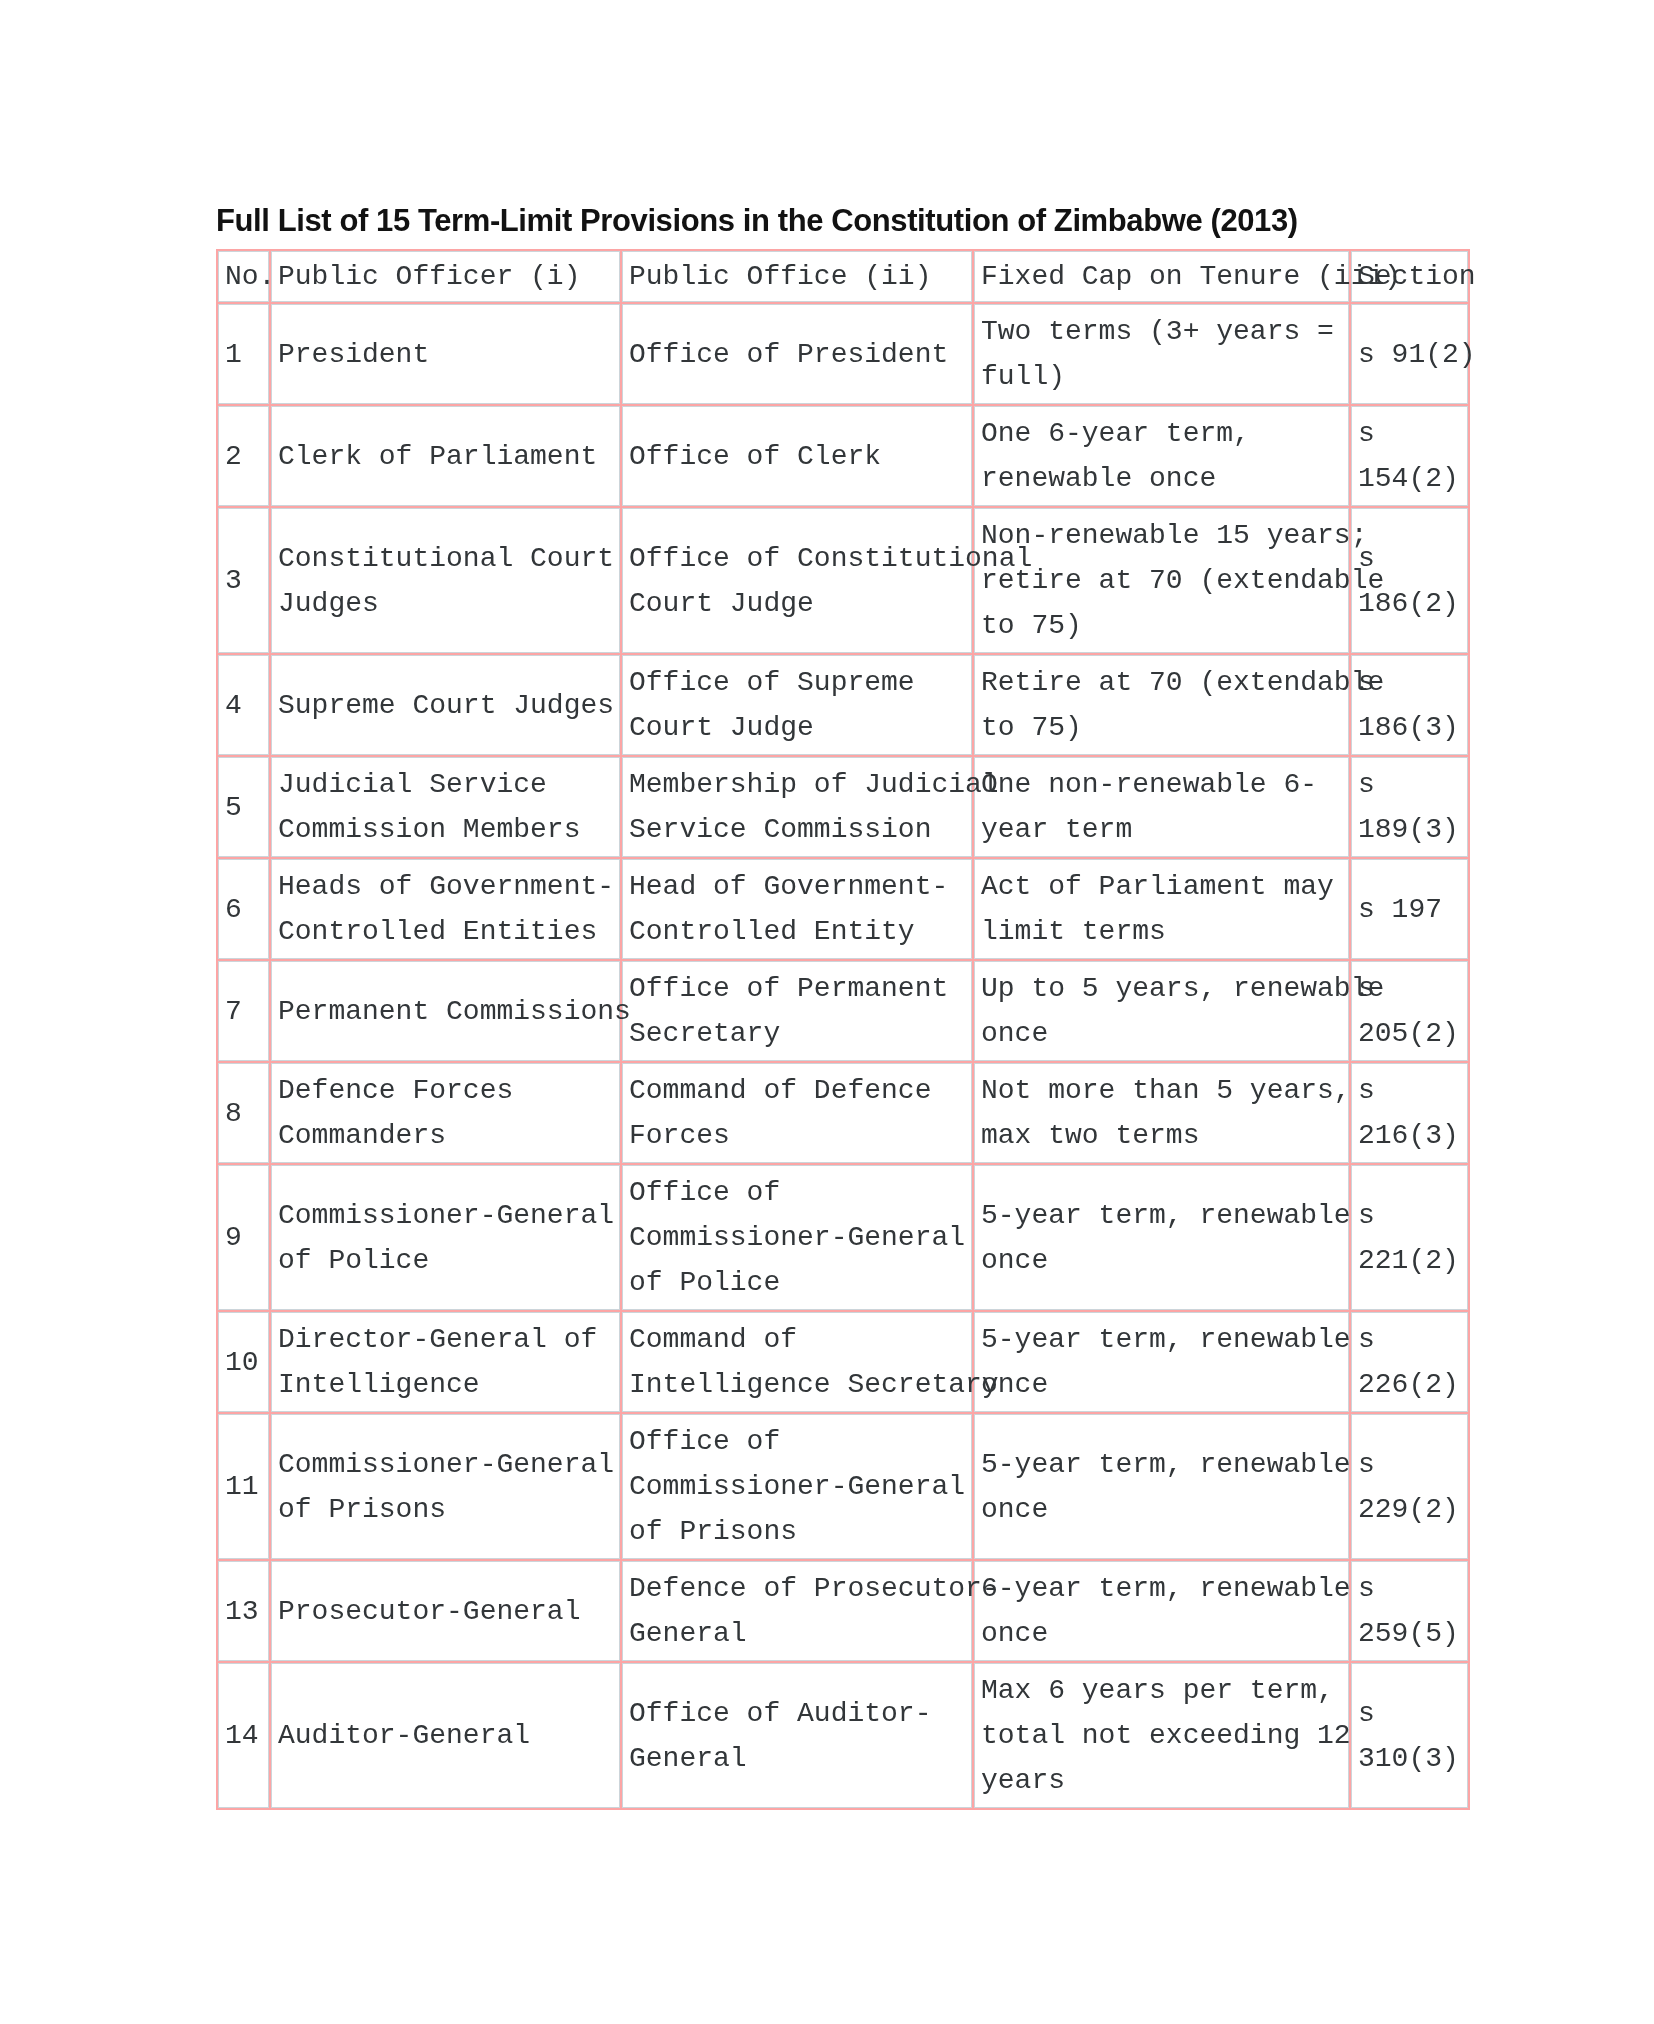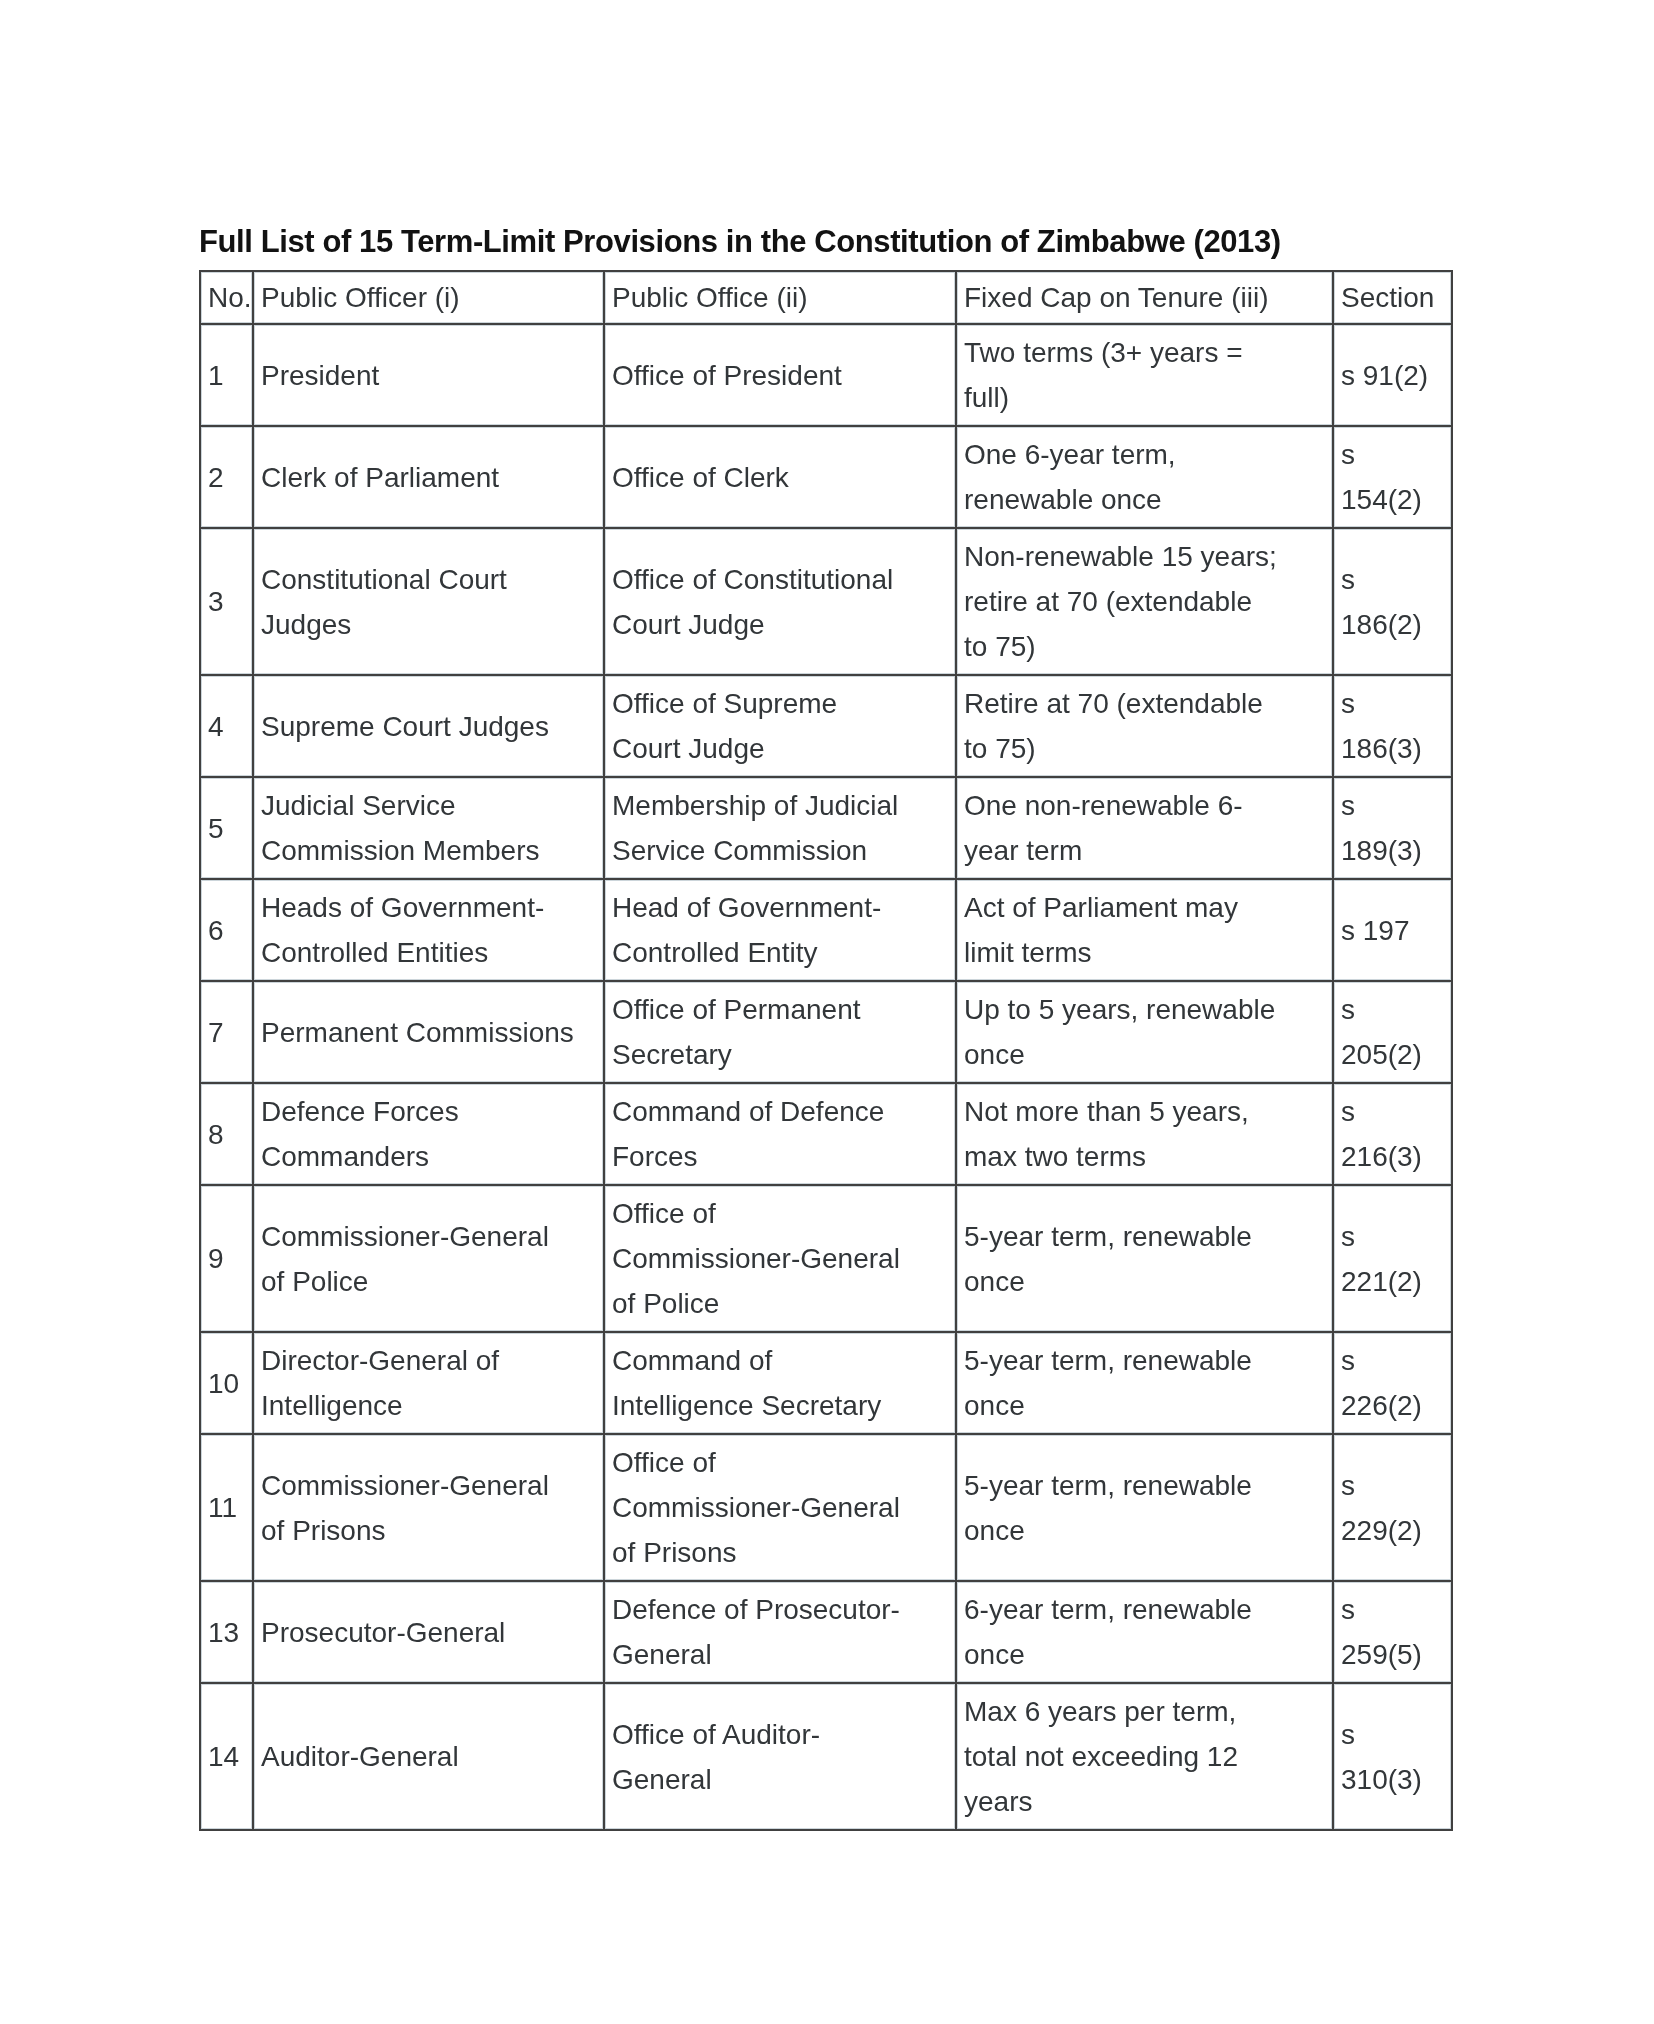--- a/index.html
+++ b/index.html
@@ -9,39 +9,39 @@
   }
   body {
     width: 1654px;
     height: 2024px;
     overflow: hidden;
     font-family: "Liberation Sans", "DejaVu Sans", sans-serif;
     color: #323639;
   }
   .page {
     position: absolute;
-    left: 199px;
+    left: 216px;
     top: 202px;
-    margin-top: 21px;
   }
   .doc-title {
     margin: 0 0 9px 0;
     font-size: 31px;
     font-weight: bold;
     letter-spacing: -0.4px;
     color: #121212;
     white-space: nowrap;
     line-height: 38px;
   }
   table.provisions {
     border-collapse: separate;
     border-spacing: 2px;
     table-layout: fixed;
     width: 1254px;
-    background: #404040;
+    background: #fca5a5;
+    font-family: Liberation Mono, monospace;
   }
   table.provisions th,
   table.provisions td {
     border: 1px solid #ccd5da;
     background: #ffffff;
     padding: 4px 6px;
     font-size: 28px;
     font-weight: normal;
     line-height: 45px;
     color: #323639;

